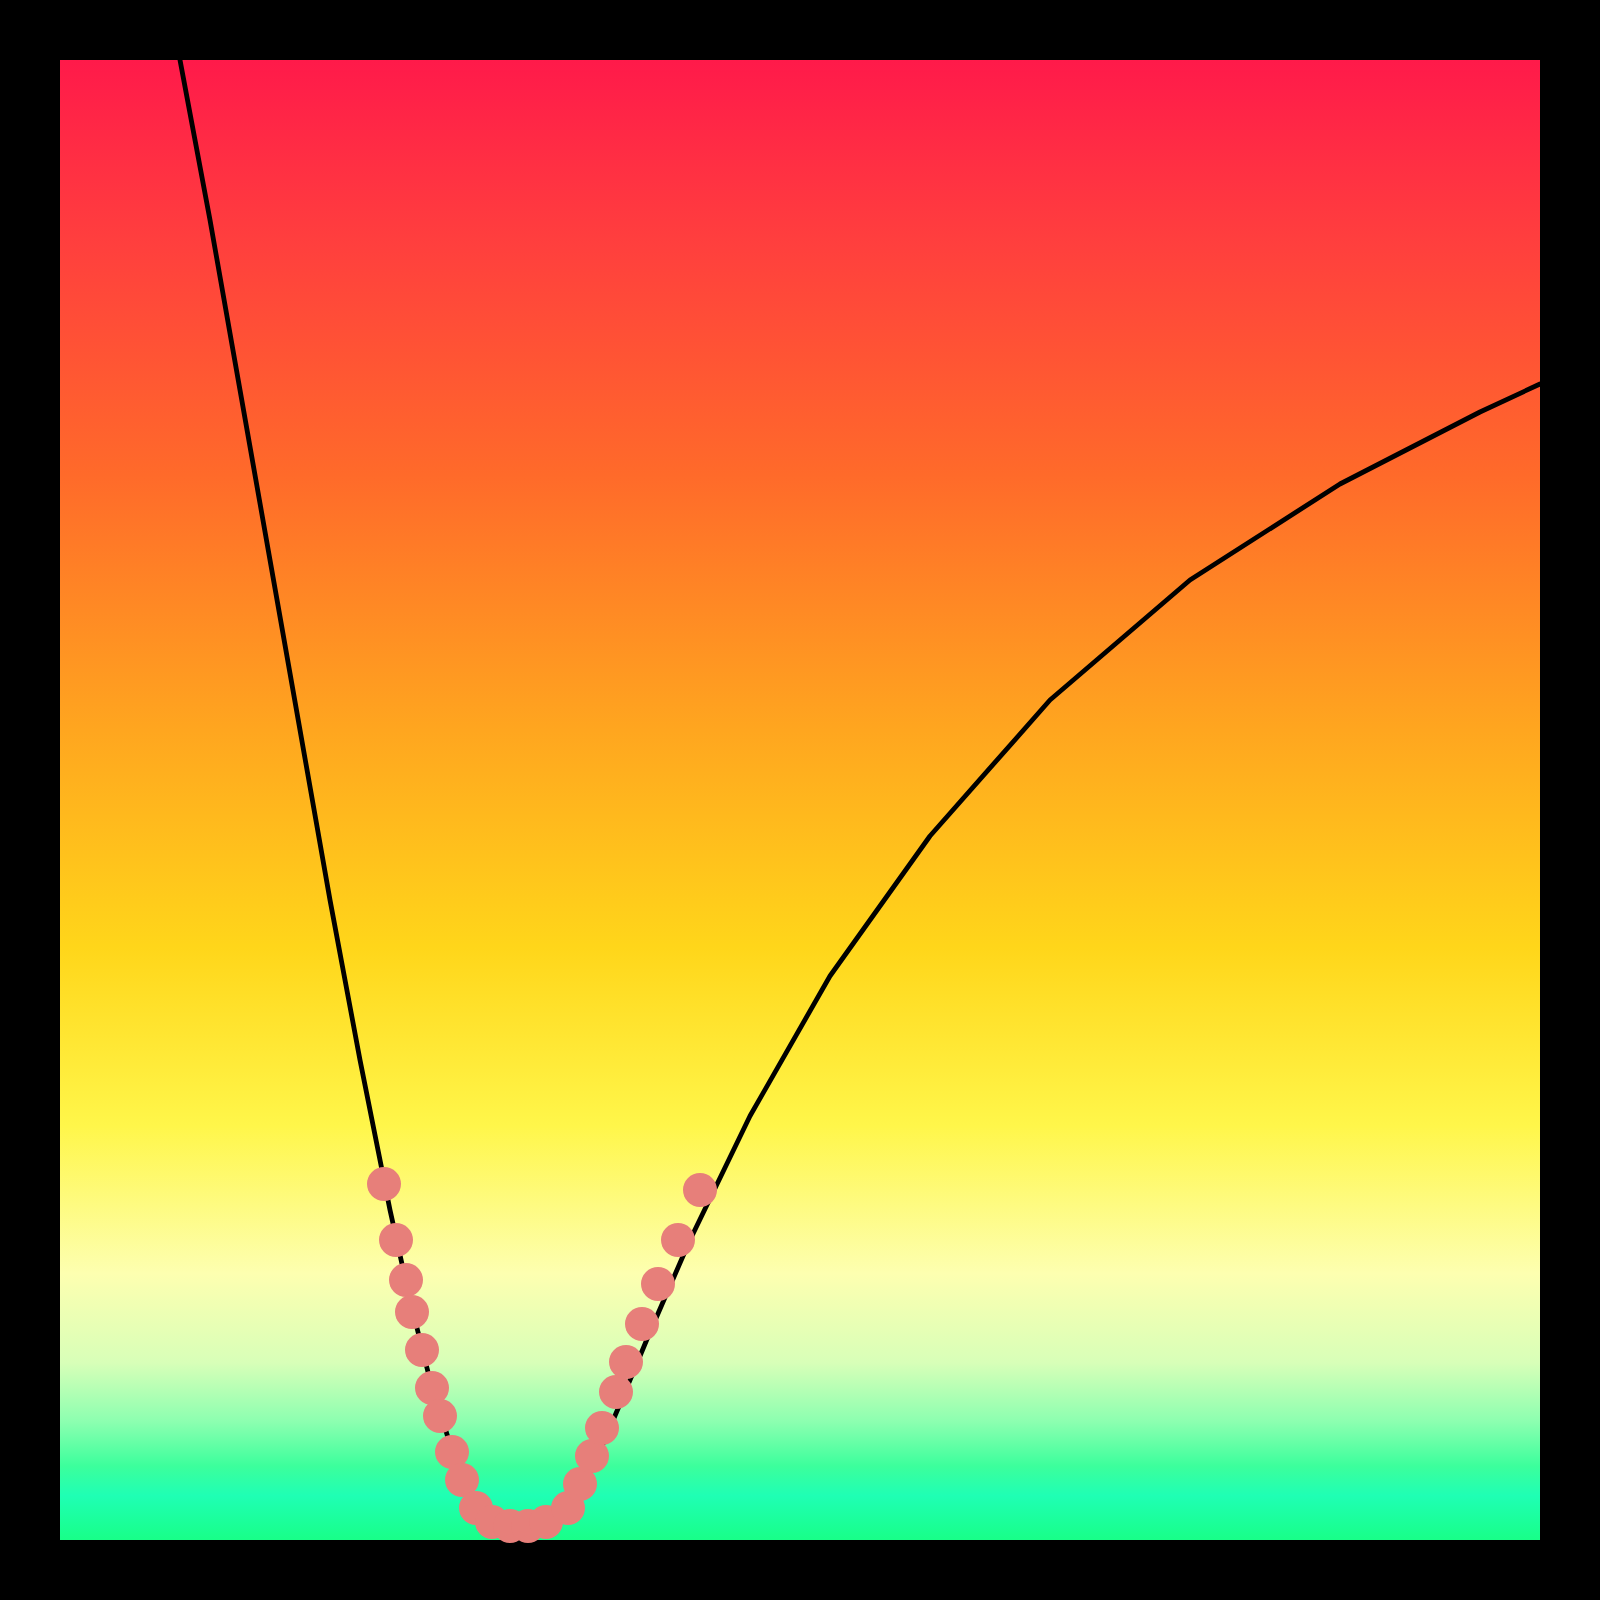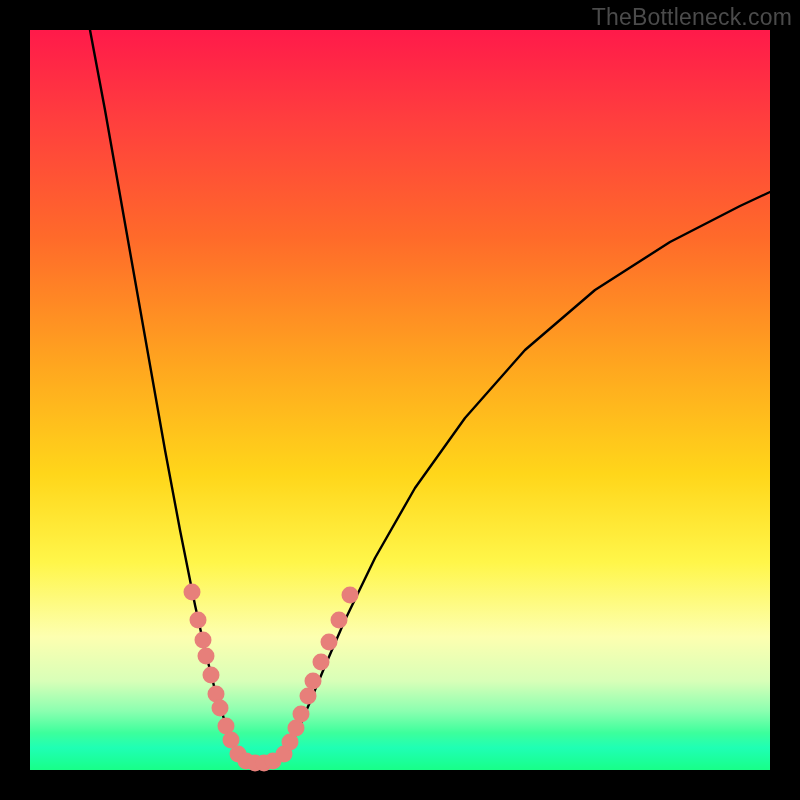--- a/index.html
+++ b/index.html
@@ -56,21 +56,20 @@
     top: 0;
     width: 740px;
     height: 740px;
     overflow: visible;
   }
 </style>
 </head>
 <body>
 
 <div class="frame">
-  <div class="watermark">TheBottleneck.com</div>
 
   <div class="plot">
     <svg class="curve" viewBox="0 0 740 740" preserveAspectRatio="none">
       <path id="curve-path" fill="none" stroke-width="2.4" stroke-linecap="round" stroke-linejoin="round" d="M60 0 L75 80 L90 165 L105 250 L120 335 L135 420 L150 500 L165 575 L175 620 L185 660 L195 692 L200 705 L205 716 L210 724 L214 730 L214 730 L222 733 L230 734 L240 733 L250 730 L250 730 L258 720 L268 700 L280 672 L295 636 L315 590 L345 528 L385 458 L435 388 L495 320 L565 260 L640 212 L710 176 L740 162" stroke="#000000"></path>
       <g id="dots-layer">
           <circle cx="162" cy="562" r="8.5" fill="#e77f7a" stroke="#d96a64" stroke-width="0"></circle>
           <circle cx="168" cy="590" r="8.5" fill="#e77f7a" stroke="#d96a64" stroke-width="0"></circle>
           <circle cx="173" cy="610" r="8.5" fill="#e77f7a" stroke="#d96a64" stroke-width="0"></circle>
           <circle cx="176" cy="626" r="8.5" fill="#e77f7a" stroke="#d96a64" stroke-width="0"></circle>
           <circle cx="181" cy="645" r="8.5" fill="#e77f7a" stroke="#d96a64" stroke-width="0"></circle>

